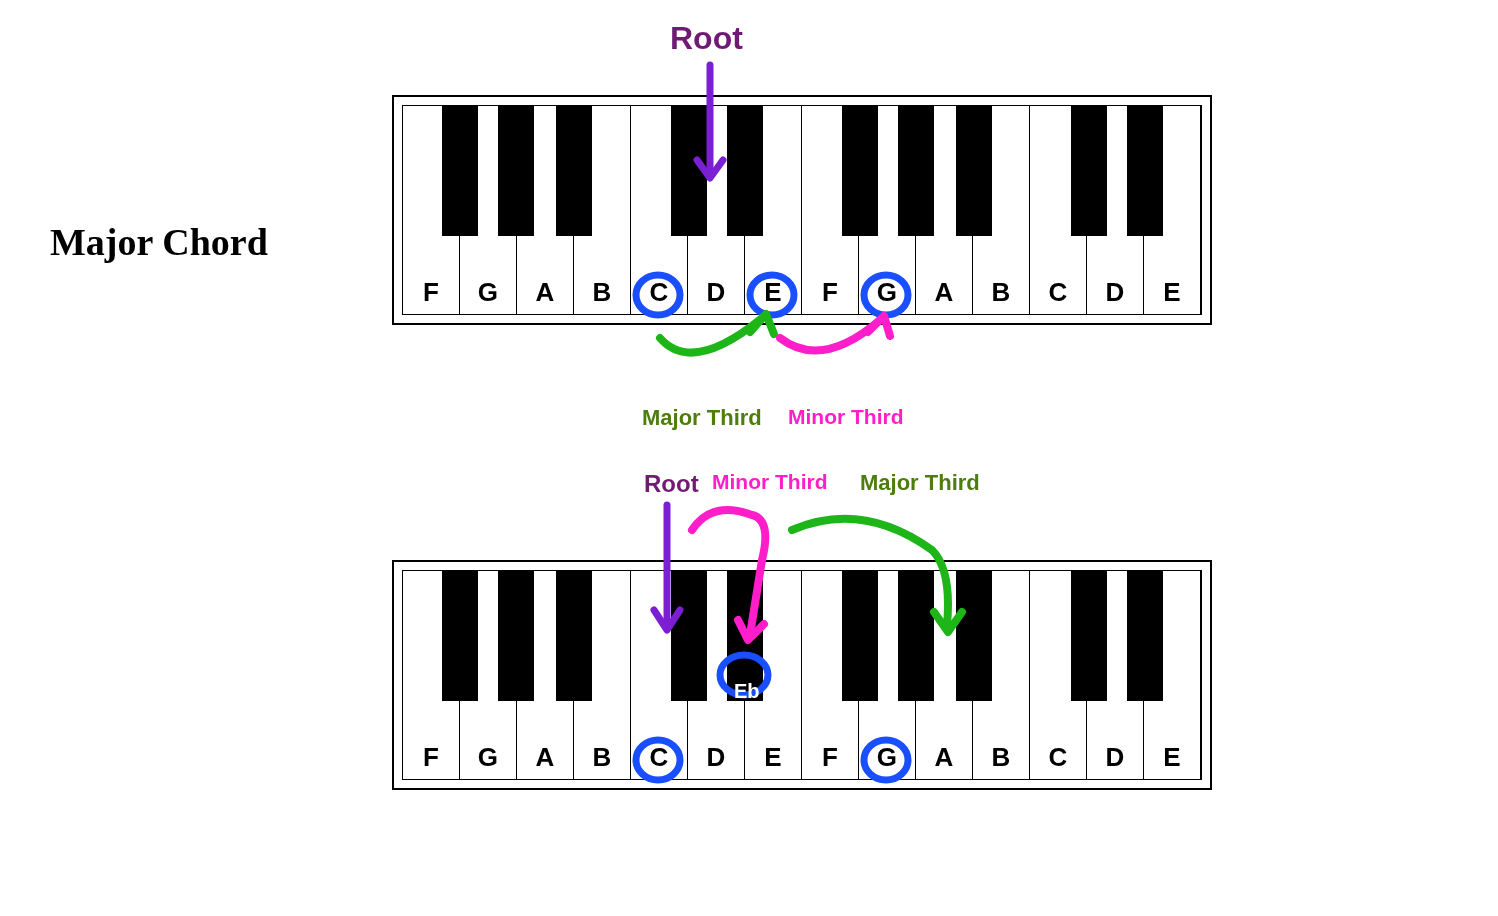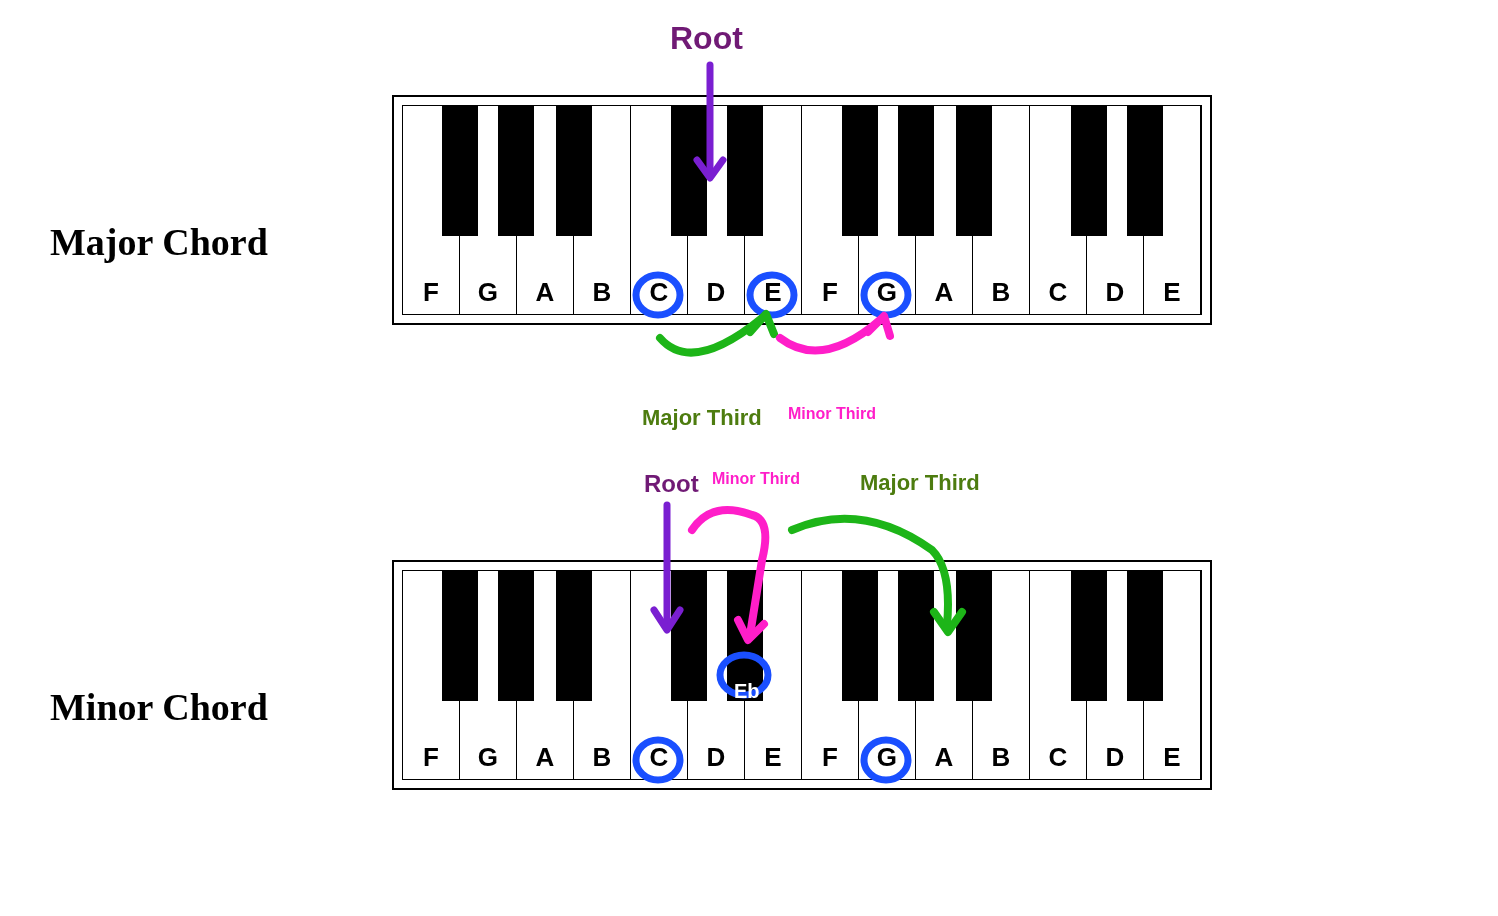--- a/index.html
+++ b/index.html
@@ -62,21 +62,21 @@
     z-index: 5;
   }
   .annotation {
     position: absolute;
     font-family: Arial, Helvetica, sans-serif;
     font-weight: bold;
     font-size: 24px;
   }
   .root-label { color: #701a75; font-size: 32px; }
   .major-third-label { color: #4d7c0f; font-size: 22px; }
-  .minor-third-label { color: #ff1ec9; font-size: 16px; }
+  .minor-third-label { color: #ff1ec9; font-size: 21px; }
   .eb-label {
     color: #fff;
     font-size: 20px;
     z-index: 30;
   }
   svg.overlay {
     position: absolute;
     pointer-events: none;
     z-index: 20;
     overflow: visible;
@@ -163,21 +163,20 @@
 
     <path d="M 388 318 Q 430 350 488 300" stroke="#ff1ec9" stroke-width="8" fill="none" stroke-linecap="round"></path>
     <path d="M 476 312 L 492 296 L 498 316" stroke="#ff1ec9" stroke-width="8" fill="none" stroke-linecap="round" stroke-linejoin="round"></path>
   </svg>
 
   <div class="annotation major-third-label" style="left:642px; top:385px;">Major Third</div>
   <div class="annotation minor-third-label" style="left:788px; top:385px;">Minor Third</div>
 </div>
 
 <div class="chord-section" style="top:460px; height:430px;">
-  <div class="chord-label" style="left:50px; top:225px;">Minor Chord</div>
 
   <div class="annotation root-label" style="left:644px; top:10px; font-size:24px;">Root</div>
   <div class="annotation minor-third-label" style="left:712px; top:10px;">Minor Third</div>
   <div class="annotation major-third-label" style="left:860px; top:10px;">Major Third</div>
 
   <div class="keyboard-wrap" style="left:392px; top:100px;">
     <div class="keyboard">
       <div class="white-key" style="left:0%; width:7.1428%;">
           <span class="key-letter">F</span>
         </div>

